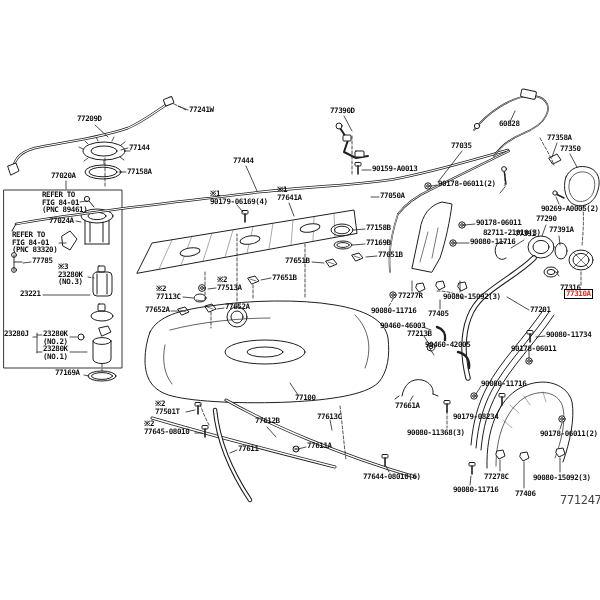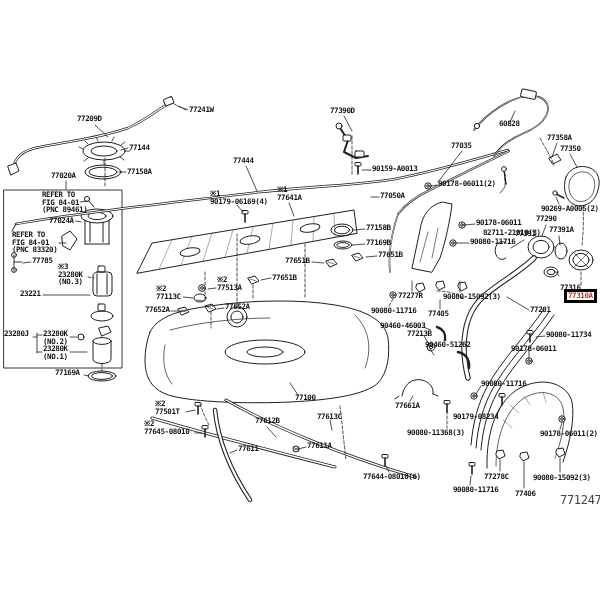--- a/index.html
+++ b/index.html
@@ -1,21 +1,21 @@
 <!DOCTYPE html>
 <html><head>
 <meta charset="utf-8">
 <style>
   html,body{margin:0;padding:0;background:#fff;}
   #stage{position:relative;width:600px;height:600px;background:#fff;overflow:hidden;
          font-family:"DejaVu Sans Mono", "Liberation Mono", monospace;}
   #art{position:absolute;left:0;top:0;}
   .part-label{position:absolute;font-weight:bold;font-size:7.5px;line-height:7.5px;
               letter-spacing:-0.4px;color:#111;white-space:pre-line;z-index:3;}
-  .part-label.red{color:#e02b20;border:3px solid #000000;padding:0 1px;background:#fff;}
+  .part-label.red{color:#e02b20;border:1px solid #000000;padding:0 1px;background:#fff;}
   .legend{position:absolute;left:6px;top:470px;font-weight:bold;font-size:6.8px;
           line-height:9.6px;letter-spacing:-0.3px;color:#111;z-index:3;}
   .figref{position:absolute;left:560px;top:493px;font-size:12px;letter-spacing:-0.3px;
           color:#444;z-index:3;}
 </style>
 </head>
 <body>
 
 <div id="stage">
 
@@ -302,21 +302,21 @@
       <div class="part-label" style="left: 560px; top: 272px; margin-top: 12px;">77316</div>
       <div class="part-label red" style="left: 564px; top: 289px;">77310A</div>
       <div class="part-label" style="left: 530px; top: 306px;">77201</div>
       <div class="part-label" style="left: 546px; top: 331px;">90080-11734</div>
       <div class="part-label" style="left: 398px; top: 292px;">77277R</div>
       <div class="part-label" style="left: 443px; top: 293px;">90080-15092(3)</div>
       <div class="part-label" style="left: 371px; top: 307px;">90080-11716</div>
       <div class="part-label" style="left: 428px; top: 310px;">77405</div>
       <div class="part-label" style="left: 380px; top: 322px;">90460-46003</div>
       <div class="part-label" style="left: 407px; top: 330px;">77213B</div>
-      <div class="part-label" style="left: 425px; top: 341px;">90460-51262</div>
+      <div class="part-label" style="left: 425px; top: 341px;">90460-42005</div>
       <div class="part-label" style="left: 511px; top: 345px;">90178-06011</div>
       <div class="part-label" style="left: 481px; top: 380px;">90080-11716</div>
       <div class="part-label" style="left: 453px; top: 413px;">90179-08234</div>
       <div class="part-label" style="left: 540px; top: 430px;">90178-06011(2)</div>
       <div class="part-label" style="left: 395px; top: 402px;">77661A</div>
       <div class="part-label" style="left: 407px; top: 429px;">90080-11368(3)</div>
       <div class="part-label" style="left: 295px; top: 394px;">77100</div>
       <div class="part-label" style="left: 317px; top: 413px;">77613C</div>
       <div class="part-label" style="left: 307px; top: 442px;">77611A</div>
       <div class="part-label" style="left: 363px; top: 473px;">77644-08010(6)</div>

